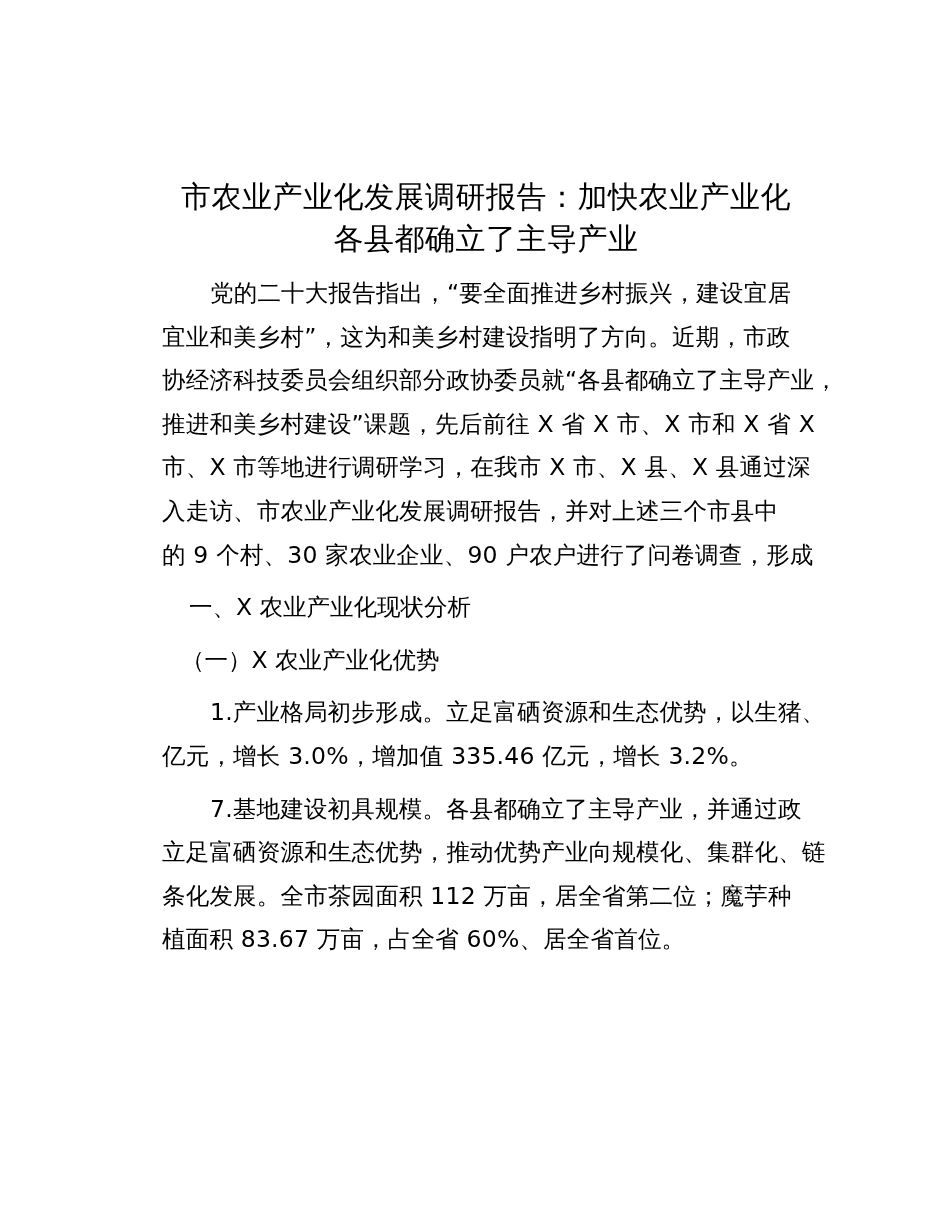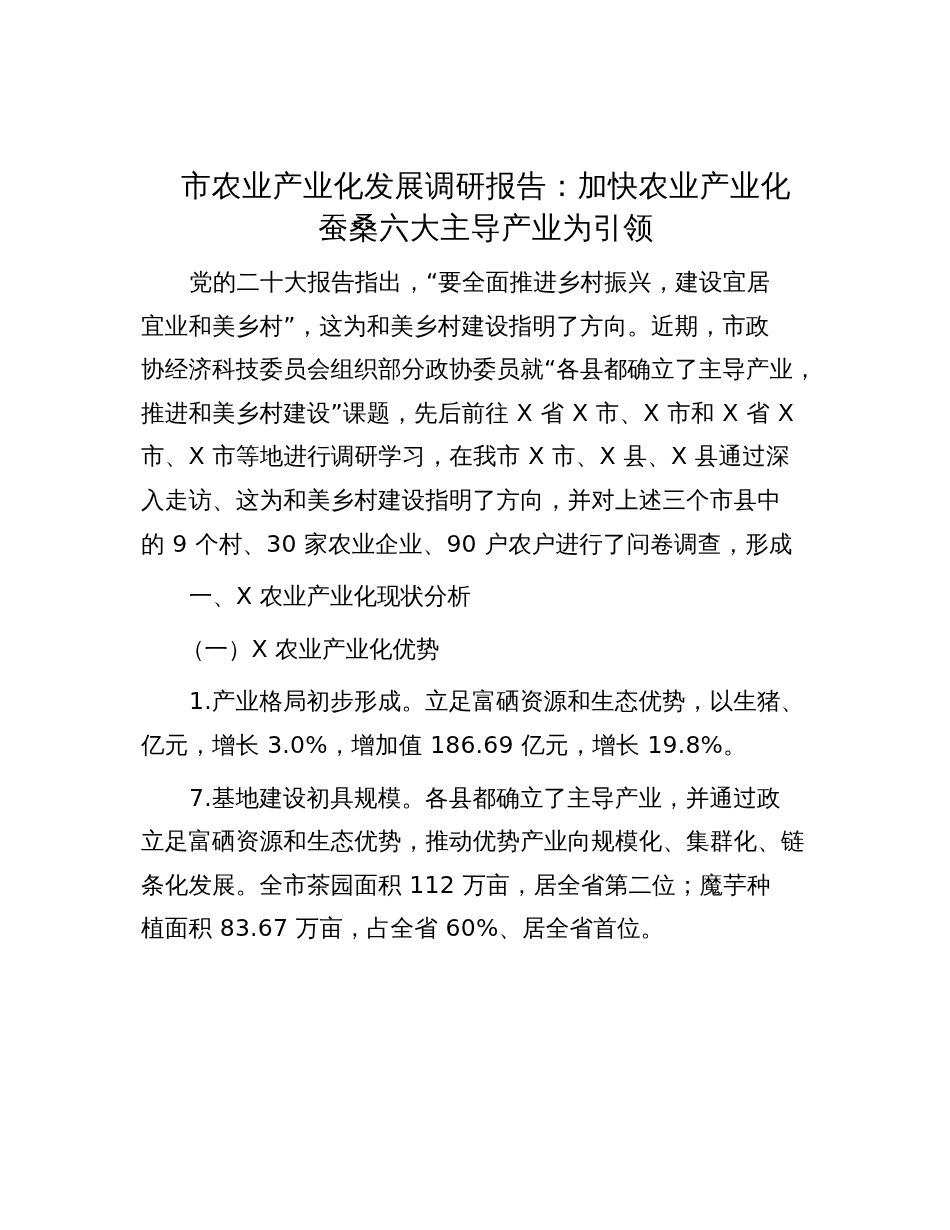--- a/index.html
+++ b/index.html
@@ -11,21 +11,21 @@
       width: 950px;
       height: 1230px;
       position: relative;
       overflow: hidden;
       font-family: "DejaVu Sans", "Liberation Sans", sans-serif;
       color: #000000;
     }
     .page {
       position: absolute;
       left: 141px;
-      top: 165px;
+      top: 176px;
       width: 690px;
     }
     .title {
       font-size: 30px;
       line-height: 42px;
       text-align: center;
       margin: 0 0 12px 0;
       letter-spacing: 0.5px;
       font-weight: normal;
     }
@@ -34,58 +34,58 @@
       font-size: 23.5px;
       line-height: 43.6px;
       margin: 0;
       text-indent: 48px;
       text-align: justify;
       text-align-last: left;
       letter-spacing: 0.2px;
     }
     .para .ln { display: block; white-space: nowrap; }
     .para .ln + .ln { text-indent: 0; }
-    .block { margin-bottom: 9px; }
+    .block { margin-bottom: 9px; margin-left: 21px; }
     .heading {
       font-size: 23.5px;
       line-height: 43.6px;
       margin: 0 0 9px 0;
       white-space: nowrap;
       font-weight: normal;
     }
     .h1 { padding-left: 48px; }
     .h2 { padding-left: 40px; }
   </style>
 </head>
 <body>
 
 <div class="page">
 
   <h1 class="title">
     <span>市农业产业化发展调研报告：加快农业产业化</span>
-    <span>蚕桑六大主导产业为引领</span>
+    <span>各县都确立了主导产业</span>
   </h1>
 
   <div class="para block">
     <span class="ln">党的二十大报告指出，“要全面推进乡村振兴，建设宜居</span>
     <span class="ln">宜业和美乡村”，这为和美乡村建设指明了方向。近期，市政</span>
     <span class="ln">协经济科技委员会组织部分政协委员就“各县都确立了主导产业，</span>
     <span class="ln">推进和美乡村建设”课题，先后前往 X 省 X 市、X 市和 X 省 X</span>
     <span class="ln">市、X 市等地进行调研学习，在我市 X 市、X 县、X 县通过深</span>
-    <span class="ln">入走访、这为和美乡村建设指明了方向，并对上述三个市县中</span>
+    <span class="ln">入走访、市农业产业化发展调研报告，并对上述三个市县中</span>
     <span class="ln">的 9 个村、30 家农业企业、90 户农户进行了问卷调查，形成</span>
   </div>
 
   <h2 class="heading h1">一、X 农业产业化现状分析</h2>
 
   <h3 class="heading h2">（一）X 农业产业化优势</h3>
 
   <div class="para block">
     <span class="ln">1.产业格局初步形成。立足富硒资源和生态优势，以生猪、</span>
-    <span class="ln">亿元，增长 3.0%，增加值 186.69 亿元，增长 19.8%。</span>
+    <span class="ln">亿元，增长 3.0%，增加值 335.46 亿元，增长 3.2%。</span>
   </div>
 
   <div class="para block">
     <span class="ln">7.基地建设初具规模。各县都确立了主导产业，并通过政</span>
     <span class="ln">立足富硒资源和生态优势，推动优势产业向规模化、集群化、链</span>
     <span class="ln">条化发展。全市茶园面积 112 万亩，居全省第二位；魔芋种</span>
     <span class="ln">植面积 83.67 万亩，占全省 60%、居全省首位。</span>
   </div>
 
 </div>

